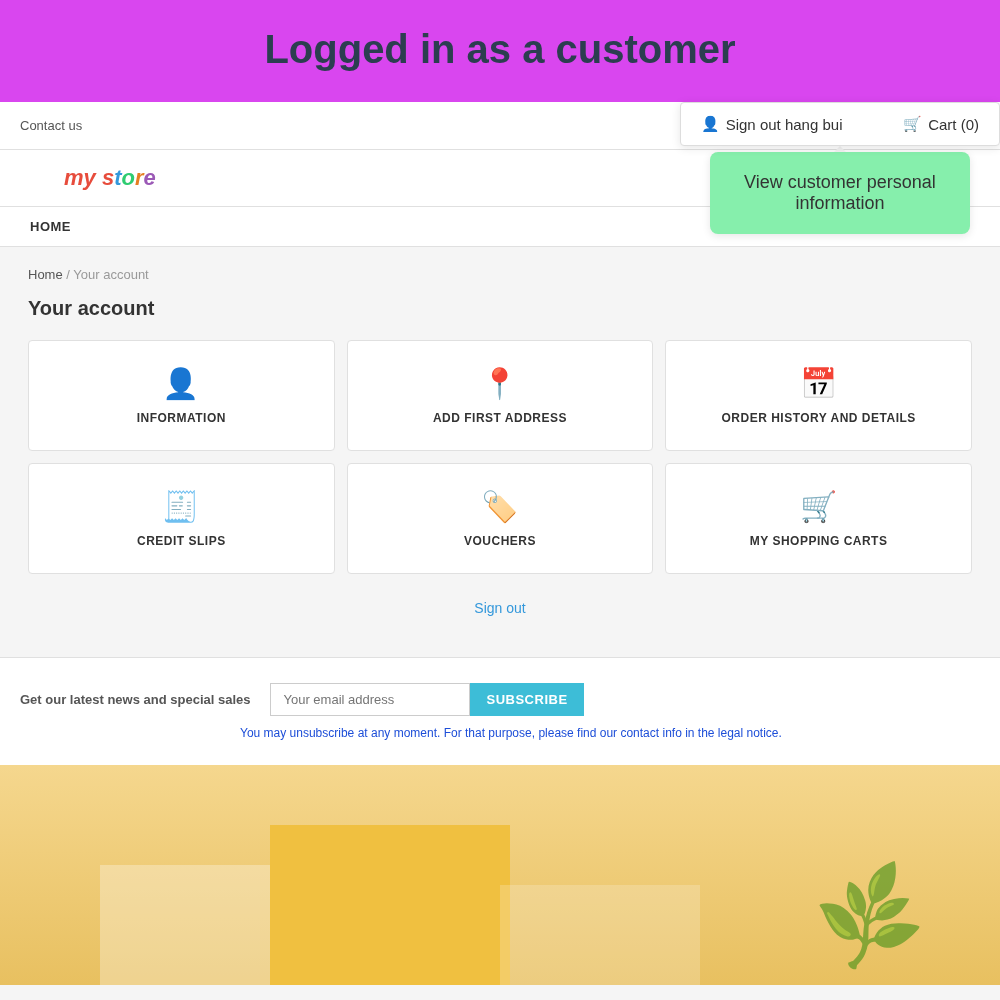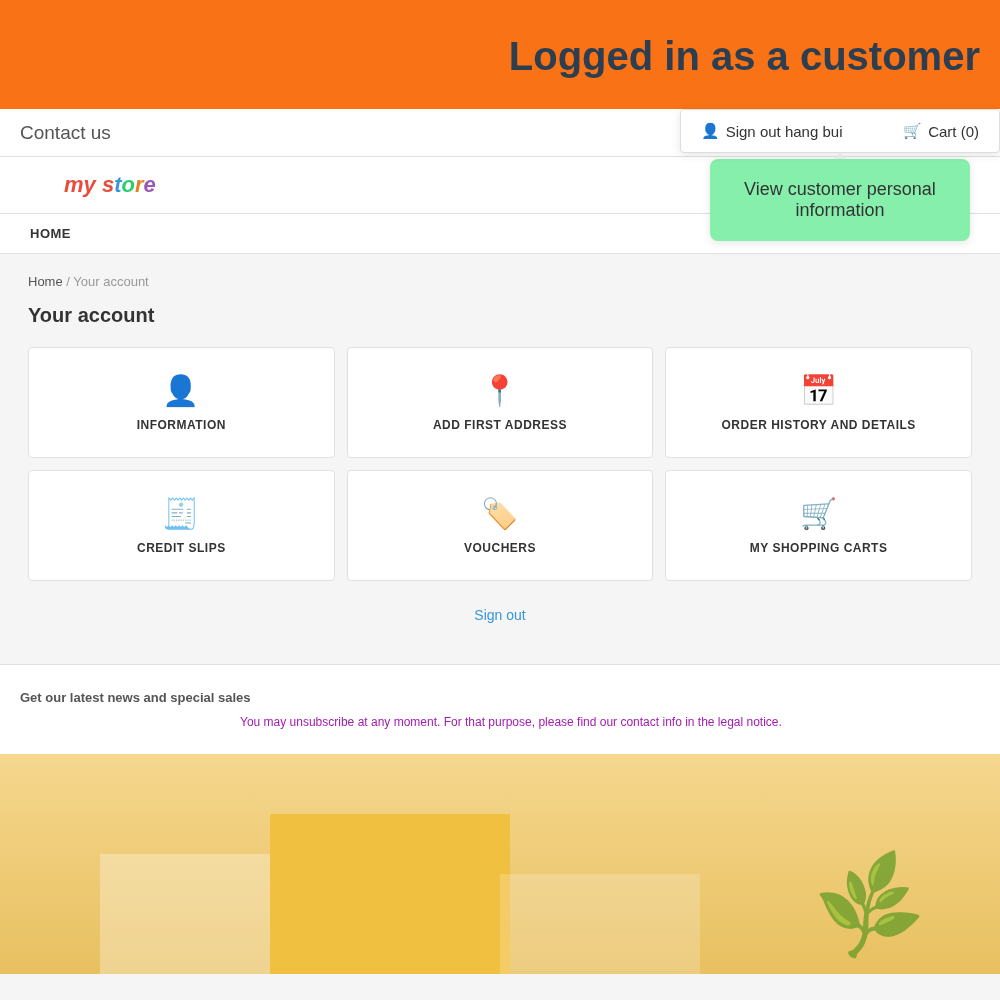--- a/index.html
+++ b/index.html
@@ -1,22 +1,22 @@
 <!DOCTYPE html>
 <html><head>
   <meta charset="utf-8">
   <style>
     * { box-sizing: border-box; margin: 0; padding: 0; }
     body { font-family: Arial, sans-serif; background: #f5f5f5; width: 1000px; min-height: 1000px; overflow-x: hidden; }
 
     
     .top-banner {
-      background: #f97316;
-      text-align: right;
-      padding: 34px 20px 30px;
+      background: #d946ef;
+      text-align: center;
+      padding: 27px 20px 30px;
     }
     .top-banner h1 {
       font-size: 40px;
       font-weight: 700;
       color: #2c3e50;
     }
 
     
     .header-bar {
       background: #fff;
@@ -230,21 +230,21 @@
       background: #3dbdd7;
       color: #fff;
       border: none;
       font-size: 13px;
       font-weight: bold;
       cursor: pointer;
       letter-spacing: 0.5px;
     }
     .newsletter-note {
       font-size: 12px;
-      color: #a21caf;
+      color: #1d4ed8;
       margin-left: 220px;
     }
 
     
     .bottom-decor {
       background: linear-gradient(to bottom, #f5d78e, #e8c060);
       height: 220px;
       position: relative;
       overflow: hidden;
     }
@@ -289,21 +289,21 @@
 </head>
 <body>
 
 <div class="top-banner">
   <h1>Logged in as a customer</h1>
 </div>
 
 <div class="header-wrapper">
 
   <div class="header-bar">
-    <div style="font-size:19px;color:#555;cursor:pointer;">Contact us</div>
+    <div style="font-size:13px;color:#555;cursor:pointer;">Contact us</div>
     <div class="lang-currency">
       <span class="lang-btn">English</span>
       <span style="color:#ccc">|</span>
       <span class="currency-btn">Currency: USD $</span>
     </div>
   </div>
 
   <div class="dropdown-popup">
     <div class="sign-out-link">
       <span>👤</span>
@@ -378,20 +378,24 @@
   </div>
 
   <div class="sign-out-center">
     <a href="#">Sign out</a>
   </div>
 </div>
 
 <div class="newsletter-section">
   <div class="newsletter-row">
     <span class="newsletter-label">Get our latest news and special sales</span>
+    <div class="newsletter-input-row">
+      <input class="newsletter-input" type="email" placeholder="Your email address" style="">
+      <button class="newsletter-btn">SUBSCRIBE</button>
+    </div>
   </div>
   <div class="newsletter-note">You may unsubscribe at any moment. For that purpose, please find our contact info in the legal notice.</div>
 </div>
 
 <div class="bottom-decor">
   <div class="box1"></div>
   <div class="box2"></div>
   <div class="box3"></div>
   <div class="leaf">🌿</div>
 </div>

